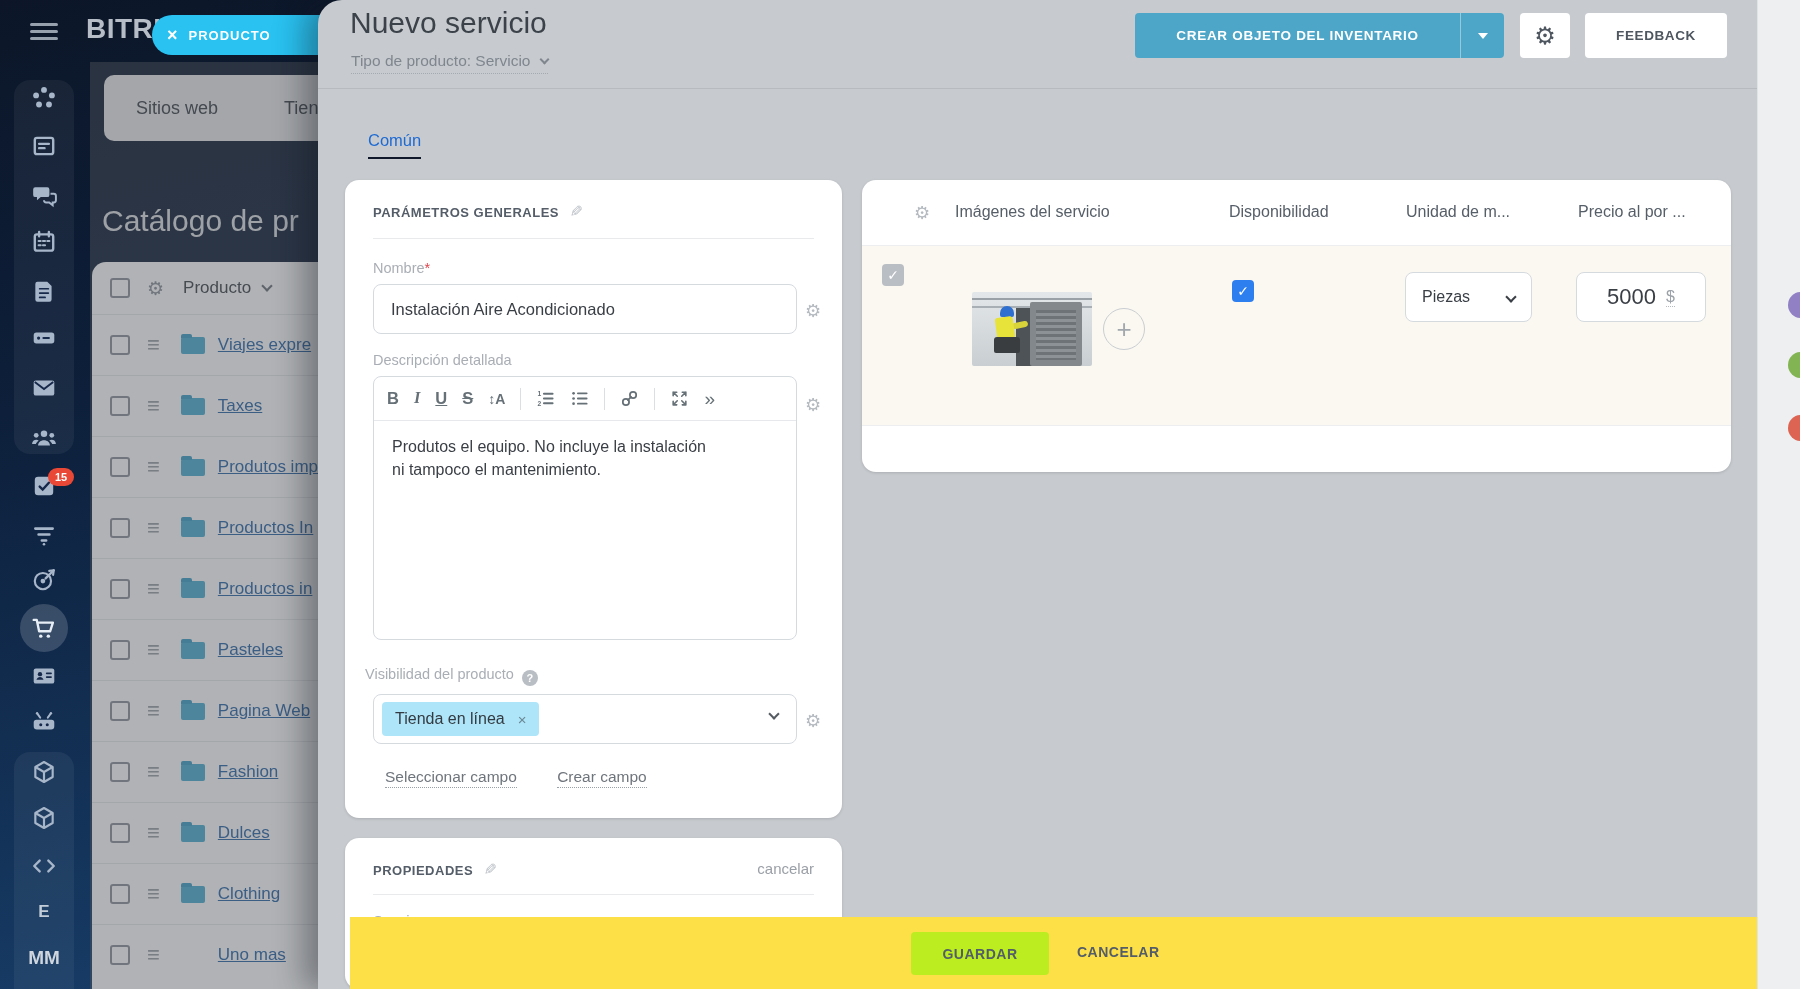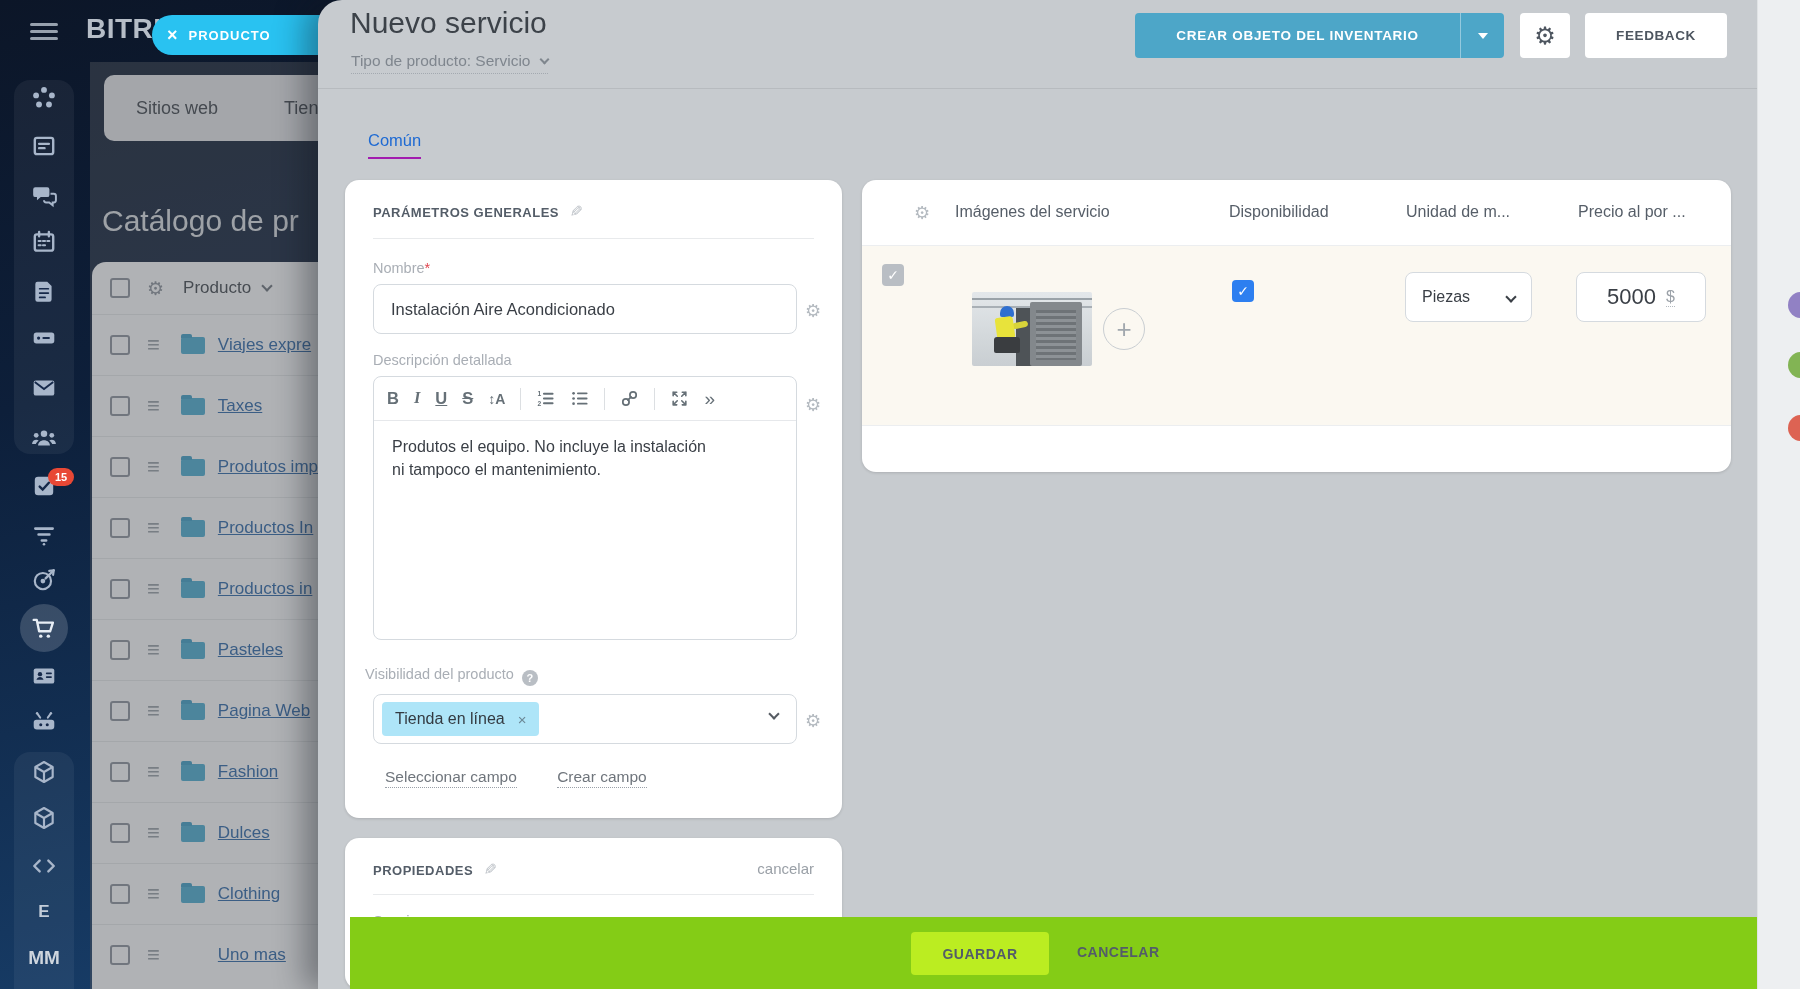--- a/index.html
+++ b/index.html
@@ -53,21 +53,21 @@
   .p-title { position:absolute; left:32px; top:6px; font-size:30px; color:#3c4249; }
   .p-sub { position:absolute; left:33px; top:52px; display:inline-flex; align-items:center; font-size:15.5px; color:#7f868e; border-bottom:1px dotted #a3a9b0; padding-bottom:3px; cursor:pointer; }
   .p-sub .chev { border-color:#7f868e; width:7px; height:7px; margin-left:10px; margin-top:-3px; }
   .btn-create { position:absolute; left:817px; top:13px; width:369px; height:45px; background:#4da6c8; border-radius:4px; display:flex; align-items:center; cursor:pointer; }
   .btn-create .lbl { flex:1; text-align:center; color:#fff; font-size:13.5px; font-weight:bold; letter-spacing:.7px; }
   .btn-create .split { width:44px; height:100%; border-left:1px solid rgba(255,255,255,.4); display:flex; align-items:center; justify-content:center; }
   .caret { width:0; height:0; border-left:5px solid transparent; border-right:5px solid transparent; border-top:6px solid #fff; }
   .btn-gear { position:absolute; left:1202px; top:13px; width:50px; height:45px; background:#fff; border-radius:4px; display:flex; align-items:center; justify-content:center; font-size:24px; color:#4e5660; cursor:pointer; }
   .btn-feedback { position:absolute; left:1267px; top:13px; width:142px; height:45px; background:#fff; border-radius:4px; display:flex; align-items:center; justify-content:center; font-size:13.5px; font-weight:bold; color:#4e5660; letter-spacing:.6px; cursor:pointer; }
   .p-divider { position:absolute; left:0; top:88px; width:1439px; height:1px; background:#b7bbbf; }
-  .tab-comun { position:absolute; left:50px; top:131px; font-size:16.5px; font-weight:500; color:#1e6ad3; padding-bottom:7px; border-bottom:2px solid #a21caf; cursor:pointer; }
+  .tab-comun { position:absolute; left:50px; top:131px; font-size:16.5px; font-weight:500; color:#1e6ad3; padding-bottom:7px; border-bottom:2px solid #0f172a; cursor:pointer; }
 
   .card { position:absolute; background:#fff; border-radius:14px; box-shadow:0 1px 3px rgba(0,0,0,.14); }
   .card-general { left:27px; top:180px; width:497px; height:638px; }
   .card-props { left:27px; top:838px; width:497px; height:151px; }
   .card-sku { left:544px; top:180px; width:869px; height:292px; }
 
   .sec-head { position:absolute; left:28px; top:22px; font-size:13px; font-weight:bold; color:#545d68; letter-spacing:.5px; }
   .pencil { color:#b9bec4; font-size:16px; margin-left:10px; font-weight:normal; display:inline-block; transform:scaleX(-1); }
   .hline { position:absolute; left:28px; right:28px; height:1px; background:#e8eaec; }
   .flabel { position:absolute; font-size:14.5px; color:#a9aeb5; }
@@ -117,21 +117,21 @@
   .arm { position:absolute; left:40px; top:30px; width:16px; height:6px; background:#d8d43a; border-radius:3px; transform:rotate(-12deg); }
   .plus-btn { position:absolute; left:241px; top:62px; width:42px; height:42px; border:1px solid #c9ced2; border-radius:50%; color:#a2a8ae; font-size:26px; display:flex; align-items:center; justify-content:center; cursor:pointer; font-weight:300; }
   .unit-select { position:absolute; left:543px; top:26px; width:127px; height:50px; background:#fff; border:1px solid #d5dadf; border-radius:8px; display:flex; align-items:center; padding:0 16px; cursor:pointer; }
   .unit-select .val { font-size:16px; color:#3a3f46; flex:1; }
   .unit-select .chev { border-color:#3a3f46; margin:0 0 0 4px; }
   .price-input { position:absolute; left:714px; top:26px; width:130px; height:50px; background:#fff; border:1px solid #d5dadf; border-radius:8px; display:flex; align-items:center; justify-content:center; cursor:text; }
   .price-input .num { font-size:22px; color:#3a3f46; }
   .price-input .cur { font-size:16px; color:#9ba1a8; margin-left:10px; border-bottom:1px dotted #b4bac0; cursor:pointer; }
 
   
-  .p-footer { position:absolute; left:32px; top:917px; width:1450px; height:72px; background:#84cc16; }
+  .p-footer { position:absolute; left:32px; top:917px; width:1450px; height:72px; background:#fde047; }
   .btn-save { position:absolute; left:561px; top:15px; width:138px; height:43px; background:#bbed21; border-radius:4px; border:none; font-size:14px; font-weight:bold; color:#535c69; letter-spacing:.5px; cursor:pointer; font-family:inherit; }
   .btn-cancel { position:absolute; left:727px; top:27px; font-size:14px; font-weight:bold; color:#535c69; letter-spacing:.5px; cursor:pointer; background:none; border:none; font-family:inherit; }
 
   
   .right-strip { position:absolute; left:1439px; top:0; width:43px; height:989px; background:#edeff1; border-left:1px solid #e0e3e5; overflow:hidden; }
   .bubble { position:absolute; left:30px; width:26px; height:26px; border-radius:50%; }
   .bub-purple { top:292px; background:#9181c4; }
   .bub-green  { top:352px; background:#82b454; }
   .bub-red    { top:415px; background:#dd6353; }
 </style>

